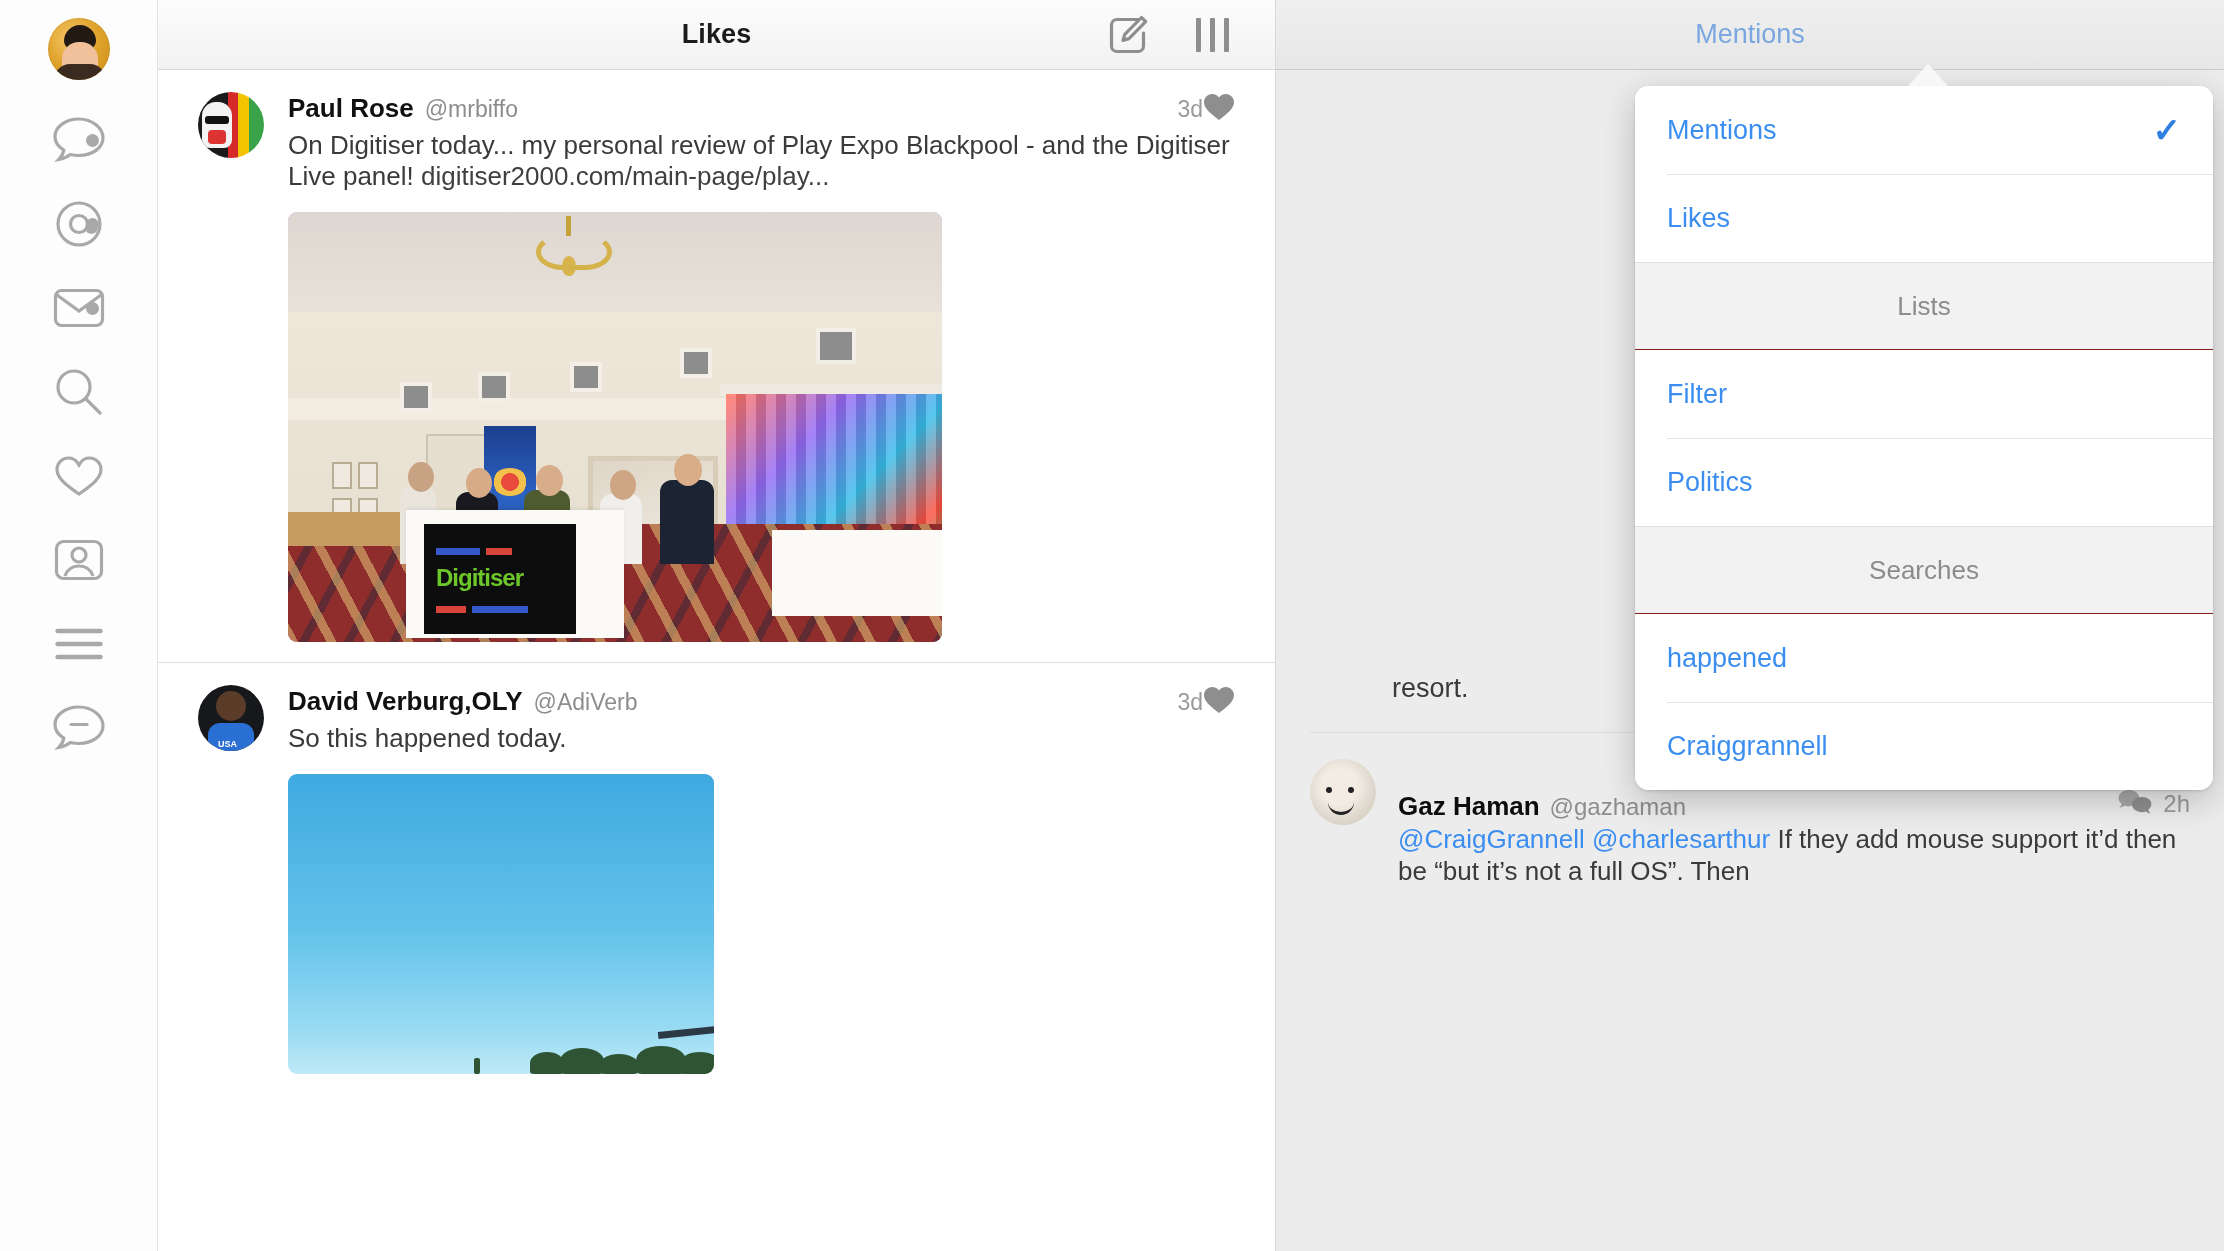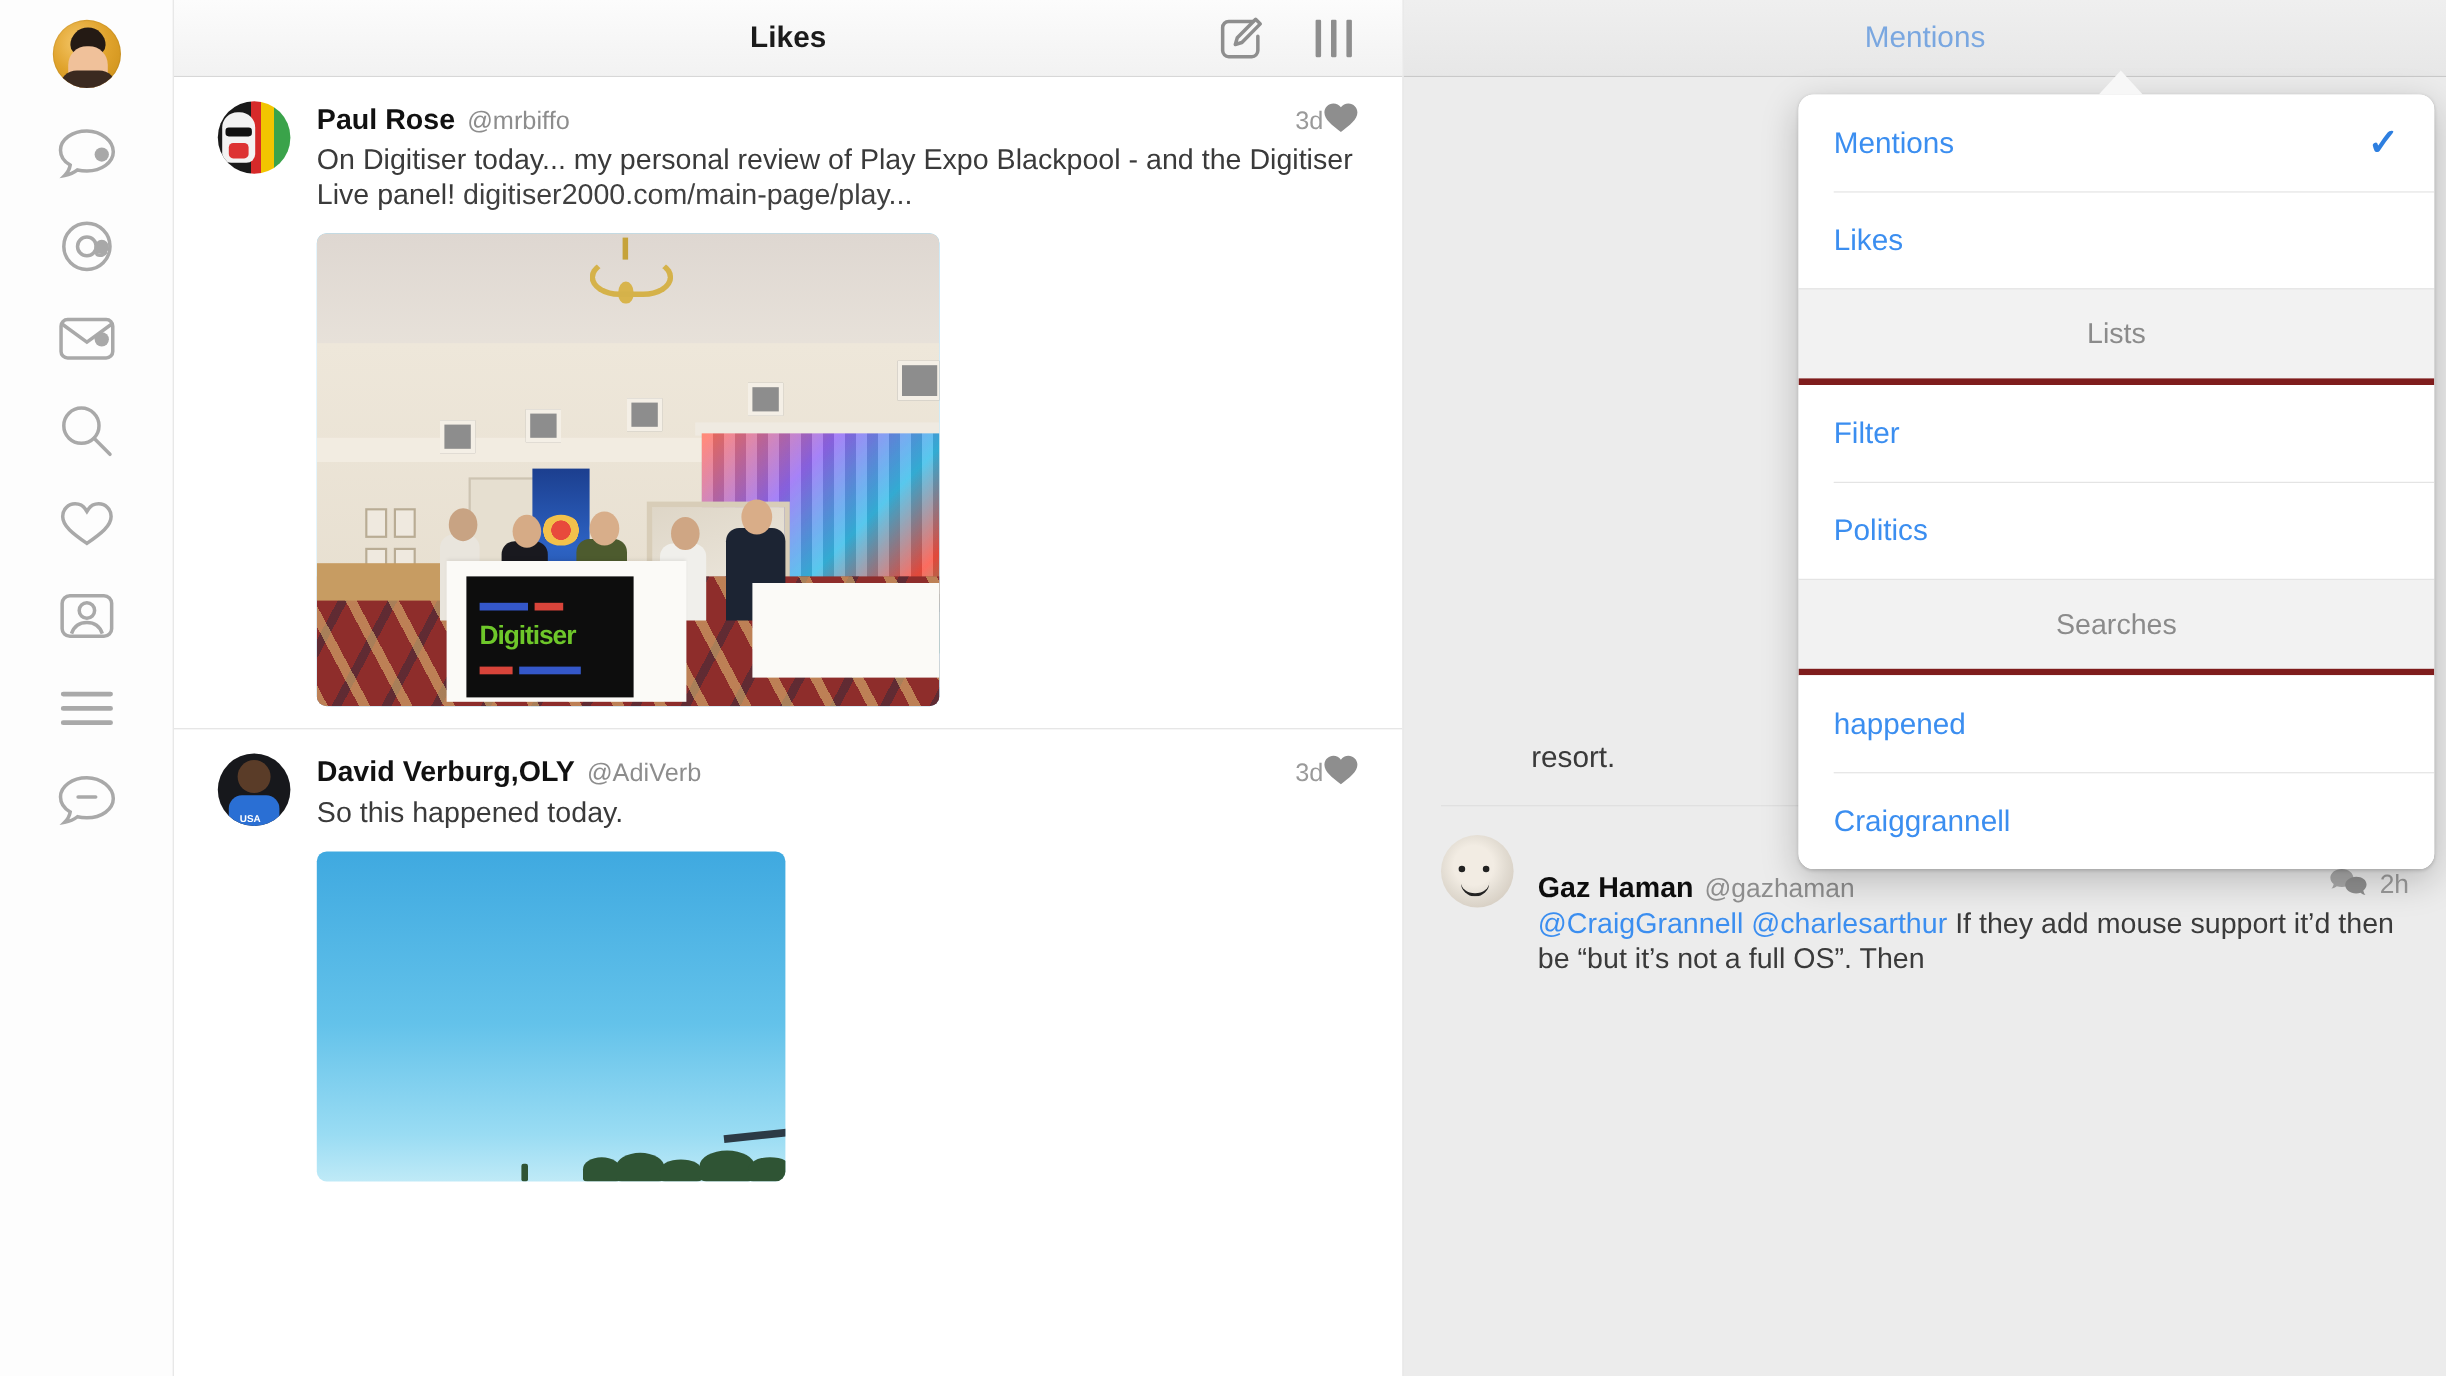--- a/index.html
+++ b/index.html
@@ -104,21 +104,21 @@
     font-size:26px; line-height:1.19; color:#3a3a3a; margin-top:3px;
     word-wrap:break-word;
   }
   .tw-text .lnk { color:#404040; }
   .tw-photo {
     margin-top:20px; border-radius:9px; overflow:hidden;
     position:relative;
   }
 
   
-  .photo-panel { width:566px; height:430px; background:#7dd3fc; }
+  .photo-panel { width:654px; height:430px; background:#c4b5fd; }
   .pp-ceiling { position:absolute; left:0; top:0; width:100%; height:110px;
      background:linear-gradient(#ded7d1,#e8e2da); }
   .pp-wall { position:absolute; left:0; top:100px; width:100%; height:240px;
      background:linear-gradient(180deg,#eee7da 0%,#e7dfd0 100%); }
   .pp-band { position:absolute; left:0; top:186px; width:100%; height:22px; background:#f2ece1; }
   .pp-vent { position:absolute; width:32px; height:30px; background:#8d8d8d;
      border:4px solid #f4efe6; }
   .pp-chand { position:absolute; left:244px; top:4px; width:74px; height:66px; }
   .pp-chand::before{content:"";position:absolute;left:34px;top:0;width:5px;height:20px;background:#c6a33a;}
   .pp-chand::after{content:"";position:absolute;left:4px;top:18px;width:66px;height:26px;
@@ -222,21 +222,21 @@
     font-size:27px; color:#3b8ef0; cursor:pointer; background:#fff;
     position:relative;
   }
   .pop-item + .pop-item::before{
     content:""; position:absolute; left:32px; right:0; top:0; height:1px; background:#e2e2e2;
   }
   .pop-check { margin-left:auto; color:#2e7fe0; font-size:34px; line-height:1; font-weight:bold; }
   .pop-section {
     height:88px; display:flex; align-items:center; justify-content:center;
     font-size:26px; color:#8b8b8b; background:#f2f2f2;
-    border-top:1px solid #dedede; border-bottom:6px solid #7f1d1d;
+    border-top:1px solid #dedede; border-bottom:1px solid #7f1d1d;
   }
   .pop-group { background:#fff; }
 </style>
 </head>
 <body>
 
 <div class="app">
 
   <div class="rail">
     <div class="rail-avatar-slot">

